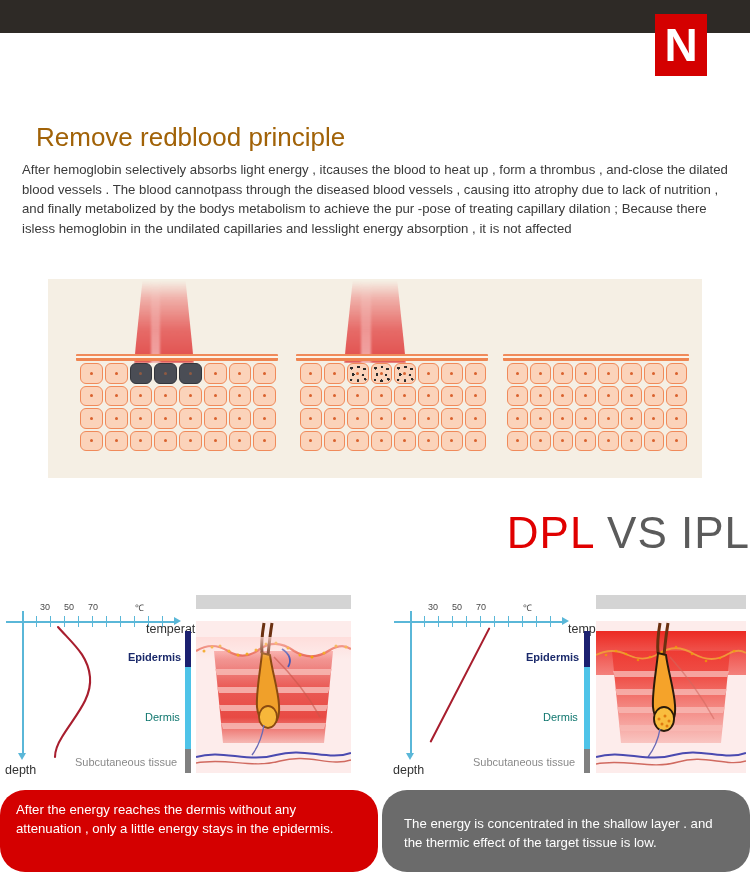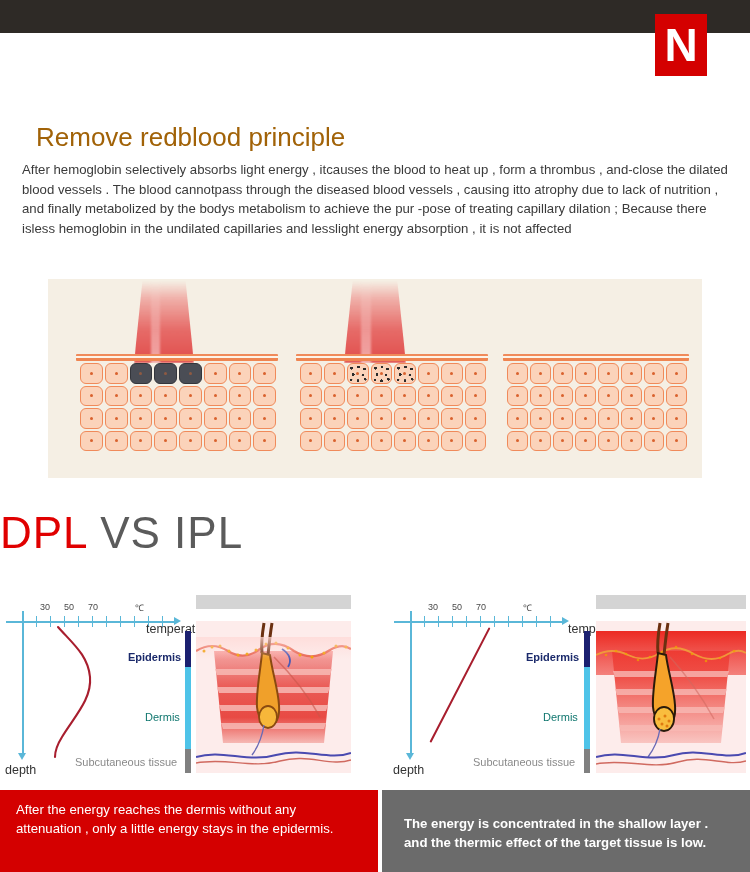--- a/index.html
+++ b/index.html
@@ -111,21 +111,21 @@
       radial-gradient(circle at 26% 55%, #2a2a2a 1.3px, transparent 1.4px),
       radial-gradient(circle at 74% 58%, #2a2a2a 1.3px, transparent 1.4px),
       radial-gradient(circle at 16% 84%, #2a2a2a 1.3px, transparent 1.4px),
       radial-gradient(circle at 50% 88%, #2a2a2a 1.3px, transparent 1.4px),
       radial-gradient(circle at 86% 80%, #2a2a2a 1.3px, transparent 1.4px);
   }
 
   
   .vs-title {
     position: absolute; left: 0; top: 508px;
-    width: 750px; text-align: left;
+    width: 750px; text-align: right;
     font-size: 44px; font-weight: normal;
     color: #5b5b5b;
     letter-spacing: 1px;
   }
   .vs-title .dpl { color: #e00000; }
 
   
   .compare {
     position: absolute; left: 0; top: 585px;
     width: 750px; height: 202px;
@@ -181,23 +181,24 @@
 
   
   .skin-wrap { position: absolute; overflow: hidden; background: #fff; }
   .skin-topbar { position: absolute; background: #d4d4d4; }
 
   
   .caption {
     position: absolute; top: 790px; height: 82px;
     color: #ffffff; font-size: 13.2px; line-height: 19px;
     padding: 10px 16px;
+    border-radius: 25px;
   }
   .caption-left  { left: 0;   width: 378px; background: #d40000; }
-  .caption-right { left: 382px; width: 368px; background: #6b6b6b; padding-top: 24px; padding-left: 22px; font-weight: bold; }
+  .caption-right { left: 382px; width: 368px; background: #6b6b6b; padding-top: 24px; padding-left: 22px; }
 </style>
 </head>
 <body>
 
 <div class="header-bar"></div>
 <div class="logo-box">
   <span class="logo-letter">N</span>
 </div>
 
 <div class="section-title">Remove redblood principle</div>

